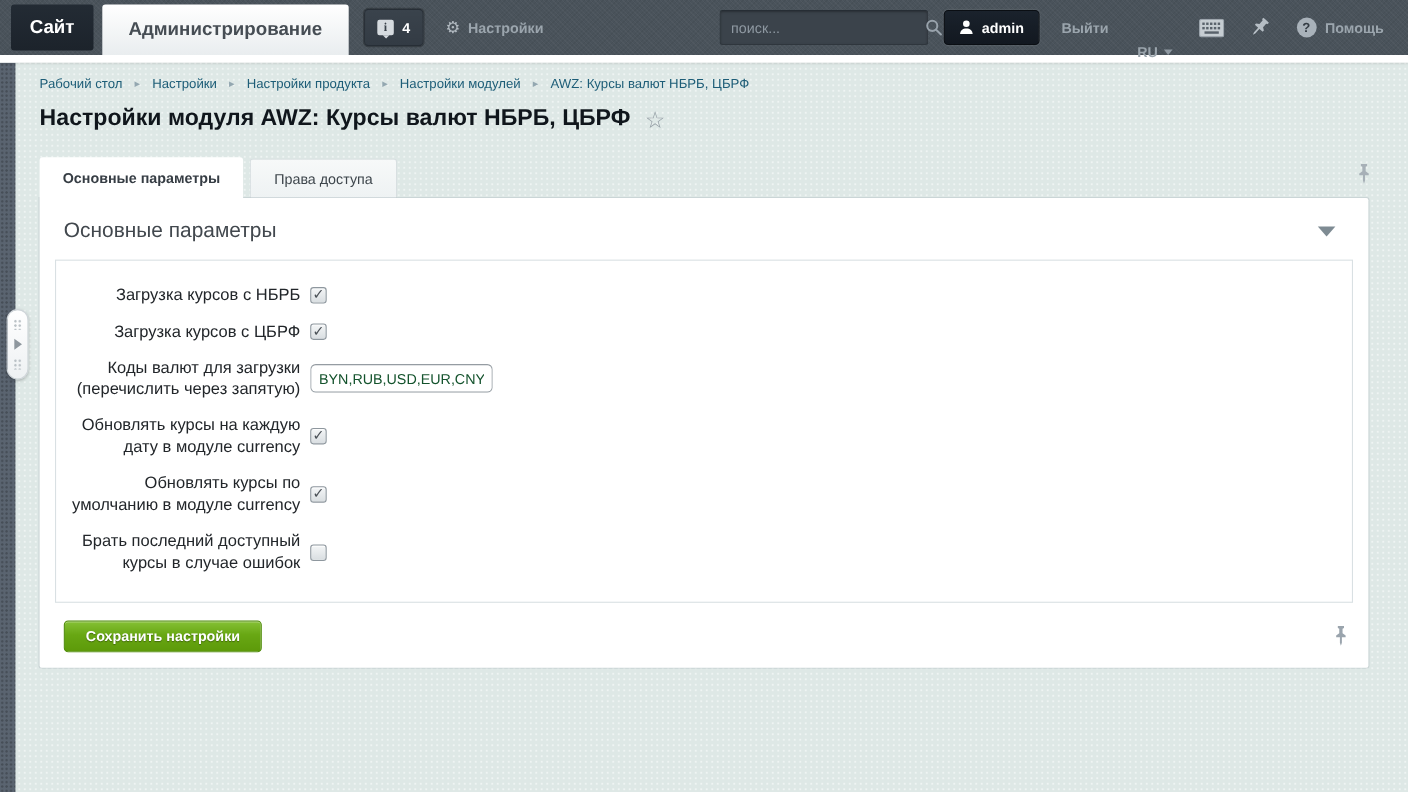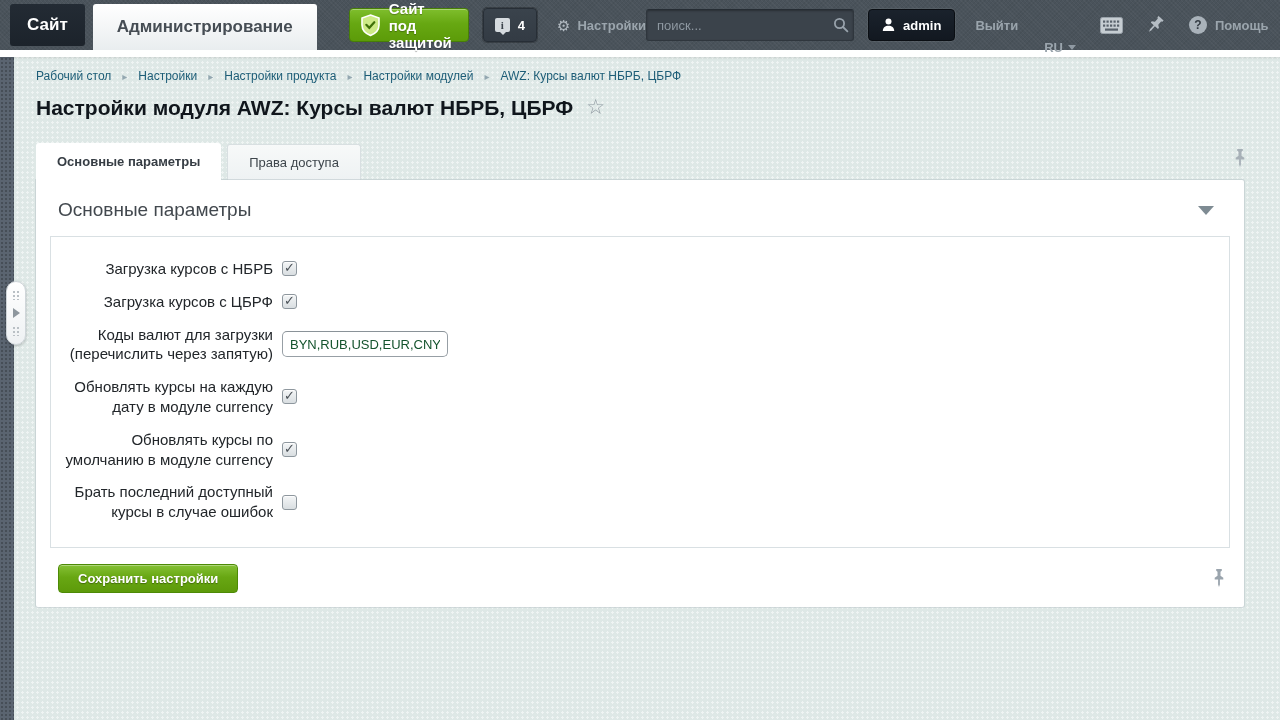--- a/index.html
+++ b/index.html
@@ -60,21 +60,21 @@
   }
   .info-icon::after{ content:""; position:absolute; bottom:-3px; left:5px;
     border-left:3px solid transparent; border-right:3px solid transparent; border-top:3px solid #d6dbdf; }
   .notif-count { color:#fff; font-size:13px; font-weight:bold; }
   .topbar-link { display:flex; align-items:center; gap:7px; color:#9ba5ad; font-size:13px; font-weight:bold; cursor:pointer; }
   .settings-link { margin-left:20px; }
   .gear-glyph { font-size:15px; color:#b2bac1; line-height:1; }
 
   .topbar-right { margin-left:auto; display:flex; align-items:center; margin-right:22px; }
   .search-box {
-    width:208px; height:32px; background:#3b434b;
+    width:190px; height:32px; background:#3b434b;
     border:1px solid #2f363d; border-top-color:#262d34; border-radius:3px;
     box-shadow:inset 0 1px 2px rgba(0,0,0,0.3);
     display:flex; align-items:center; padding:0 8px 0 10px;
   }
   .search-box input {
     flex:1; background:transparent; border:none; outline:none;
     color:#cdd4da; font-size:13px; font-family:"Liberation Sans",sans-serif;
   }
   .search-box input::placeholder { color:#8e98a1; opacity:1; }
   .user-box {
@@ -114,21 +114,21 @@
     background-size:4px 4px; }
   .rail-arrow { width:0; height:0; border-top:5px solid transparent; border-bottom:5px solid transparent; border-left:7px solid #8e979e; }
 
   
   .content { position:relative; z-index:2; padding:0 36px; }
   .breadcrumb { display:flex; align-items:center; gap:11px; padding-top:12px; font-size:12px; }
   .crumb { color:#1d5d77; cursor:pointer; }
   .crumb.last { cursor:default; }
   .crumb-sep { color:#93a7b0; font-size:10px; }
 
-  .page-title-row { display:flex; align-items:flex-start; margin-top:13px; }
+  .page-title-row { display:flex; align-items:flex-end; margin-top:13px; }
   .page-title { font-size:21px; font-weight:bold; color:#10161c; }
   .fav-star { margin-left:13px; font-size:21px; color:#939da4; cursor:pointer; line-height:1; }
 
   .tabs-row { display:flex; align-items:flex-end; margin-top:23px; height:37px; position:relative; }
   .tab {
     height:36px; padding:0 21px; display:flex; align-items:center;
     font-size:13px; border-radius:3px 3px 0 0; cursor:pointer; margin-right:6px;
     position:relative;
   }
   .tab.active { background:#fff; font-weight:bold; color:#363d44; height:37px; z-index:2; }
@@ -175,29 +175,20 @@
   }
   .pin-bottom { cursor:pointer; display:flex; margin-right:4px; }
 </style>
 </head>
 <body>
 
 <div class="topbar">
   <div class="tab-site">Сайт</div>
   <div class="tab-admin">Администрирование</div>
 
-  <div class="protect-btn">
-    <span style="display:flex;">
-      <svg width="21" height="23" viewBox="0 0 21 23">
-          <path d="M10.5 1 L19 4 v7 c0 5-3.6 8.6-8.5 10.5 C5.6 19.6 2 16 2 11 V4 Z" fill="#cdea86" stroke="#ffffff" stroke-width="1.6"></path>
-          <path d="M6.3 10.8 l3 3 5-5.6" fill="none" stroke="#3f7008" stroke-width="2.2" stroke-linecap="round"></path>
-        </svg>
-    </span>
-    <span>Сайт под защитой</span>
-  </div>
 
   <div class="notif-box">
     <span class="info-icon">i</span>
     <span class="notif-count">4</span>
   </div>
 
   <div class="topbar-link settings-link">
     <span class="gear-glyph">⚙</span>
     <span>Настройки</span>
   </div>

